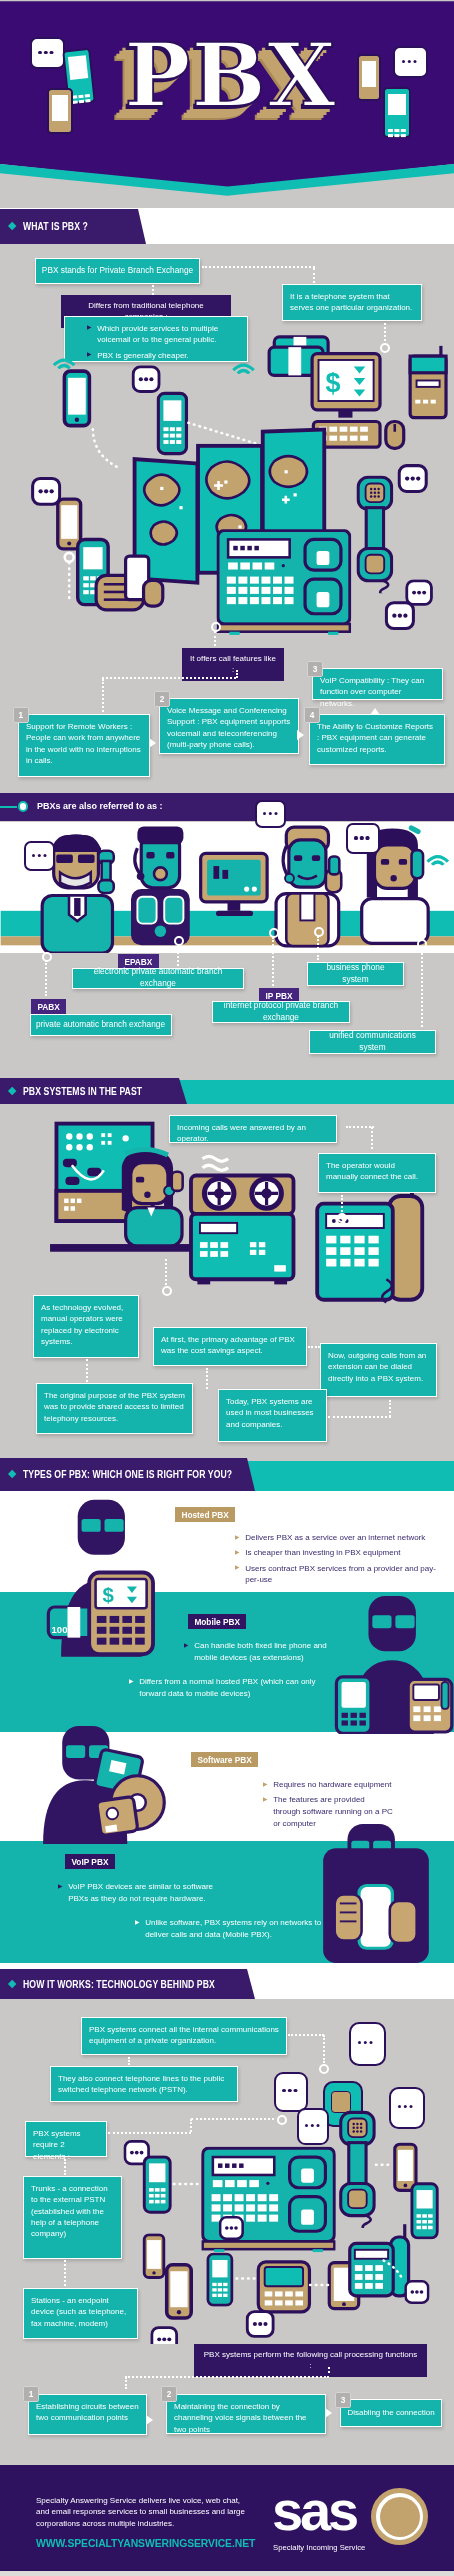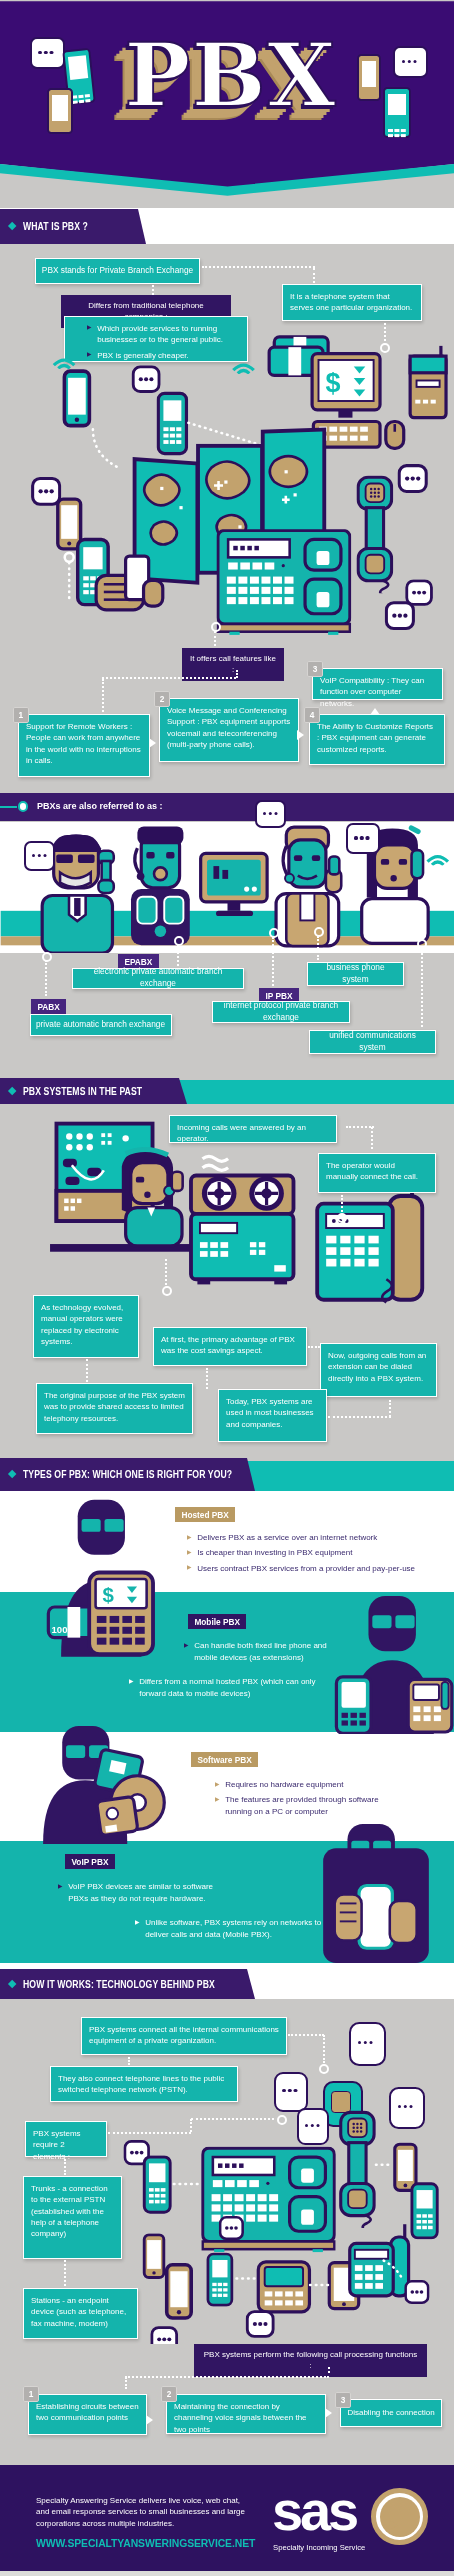--- a/index.html
+++ b/index.html
@@ -32,21 +32,21 @@
   .ring{position:absolute;width:5.8px;height:5.8px;border:2.6px solid #fff;border-radius:50%;}
   .pr{position:absolute;width:0;height:0;border:5.8px solid transparent;border-left:7px solid #fff;}
   .pup{position:absolute;width:0;height:0;border:5.8px solid transparent;border-bottom:7px solid #fff;}
   .pdn{position:absolute;width:0;height:0;border:4.5px solid transparent;border-top:5.8px solid #311562;}
   
   .bullet{position:relative;padding-left:10.2px;margin-bottom:3.8px;font-size:8px;line-height:1.45;}
   .bullet:before{content:"\25B6";position:absolute;left:0;top:0.6px;font-size:5.8px;}
   .bullet.mk-purple:before{color:#311562;}
   .bullet.mk-tan:before{color:#c2a26d;}
   .bullet.mk-white:before{color:#fff;}
-  .txt-purple{color:#3a2a6e;} .txt-white{color:#fff;}
+  .txt-purple{color:#3a2a6e;margin-left:48px;} .txt-white{color:#fff;}
   
   .banner{position:absolute;left:0;top:1.3px;width:455px;height:187px;background:#3a0c73;
           clip-path:polygon(0 0,100% 0,100% 87%,50% 100%,0 87%);}
   .chevron{position:absolute;left:0;top:164px;width:455px;height:33px;background:#0fbdb3;
            clip-path:polygon(0 0,50% 68%,100% 0,100% 28%,50% 96%,0 28%);}
   .pbx-title{position:absolute;left:96px;top:31px;width:269px;text-align:center;
              font-family:"DejaVu Serif",serif;font-weight:bold;font-size:88px;color:#fff;line-height:1;
              -webkit-text-stroke:1.9px #2c0f5a;letter-spacing:1.3px;
              text-shadow:-2.6px 2.6px 0 #2c0f5a,-5.8px 5.8px 0 #c2a26d,-9px 9px 0 #c2a26d,-12px 12px 0 #c2a26d,-14px 14px 0 #a98a57;}
   .bub{position:absolute;background:#fff;border:2.6px solid #2c0f5a;border-radius:7px;}
@@ -200,21 +200,21 @@
 
   <div class="tbox center" style="left:35px;top:258px;width:165px;height:25.6px;font-size:8.3px">PBX stands for Private Branch Exchange</div>
   <div class="dh" style="left:202px;top:266px;width:113px"></div>
   <div class="dv" style="left:313px;top:268px;height:15.4px"></div>
   <div class="ring" style="left:309px;top:284px"></div>
   <div class="dv" style="left:152px;top:285px;height:9.6px"></div>
 
   <div class="pbox" style="left:61px;top:295px;width:170px;text-align:center">Differs from traditional telephone companies :</div>
   <div class="pdn" style="left:70px;top:315px"></div>
   <div class="tbox" style="left:64px;top:316px;width:184px;height:46px;padding-left:22px">
-    <div class="bullet mk-purple txt-white">Which provide services to running businesses or to the general public.</div>
+    <div class="bullet mk-purple txt-white">Which provide services to multiple voicemail or to the general public.</div>
     <div class="bullet mk-purple txt-white">PBX is generally cheaper.</div>
   </div>
   <div class="tbox" style="left:282px;top:284px;width:140px;height:37px">It is a telephone system that serves one particular organization.</div>
   <div class="dv" style="left:384px;top:323px;height:18px"></div>
   <div class="ring" style="left:380px;top:343px"></div>
 
   <svg class="abs" style="left:0;top:333px" width="455" height="359" viewBox="0 0 710 560">
     <use href="#wifi" x="80" y="26" width="40" height="30"></use>
     <use href="#wifi" x="360" y="34" width="40" height="30"></use>
     <use href="#bubble" x="205" y="50" width="46" height="44"></use>
@@ -318,21 +318,21 @@
   <div class="dv" style="left:214px;top:631px;height:15.4px"></div>
   <div class="pbox" style="left:182px;top:648px;width:102px;text-align:center">It offers call features like :</div>
   <div class="dv" style="left:236px;top:670px;height:7.7px"></div>
   <div class="dh" style="left:102px;top:677px;width:134px"></div>
   <div class="dv" style="left:102px;top:679px;height:33px"></div>
 
   <div class="nbadge" style="left:12.8px;top:707px">1</div>
   <div class="tbox" style="left:18px;top:714px;width:132px;height:63px">Support for Remote Workers : People can work from anywhere in the world with no interruptions in calls.</div>
   <div class="pr" style="left:149px;top:738px"></div>
   <div class="nbadge" style="left:154px;top:691px">2</div>
-  <div class="tbox" style="left:159px;top:698px;width:140px;height:64px">Voice Message and Conferencing Support : PBX equipment supports voicemail and teleconferencing (multi-party phone calls).</div>
+  <div class="tbox" style="left:159px;top:698px;width:140px;height:56px">Voice Message and Conferencing Support : PBX equipment supports voicemail and teleconferencing (multi-party phone calls).</div>
   <div class="pr" style="left:297px;top:730px"></div>
   <div class="nbadge" style="left:307px;top:661px">3</div>
   <div class="tbox" style="left:312px;top:668px;width:131px;height:32px">VoIP Compatibility : They can function over computer networks.</div>
   <div class="nbadge" style="left:304px;top:707px">4</div>
   <div class="pup" style="left:370px;top:703px"></div>
   <div class="tbox" style="left:309px;top:714px;width:136px;height:51px">The Ability to Customize Reports : PBX equipment can generate customized reports.</div>
 
   <div class="abs" style="left:0;top:793px;width:455px;height:28px;background:#3a1a6b">
     <div class="abs" style="left:0;top:12.8px;width:16.6px;height:2.6px;background:#0fbdb3"></div>
     <div class="abs" style="left:18px;top:8.3px;width:6.4px;height:6.4px;border:2.6px solid #0fbdb3;border-radius:50%;background:#fff"></div>

